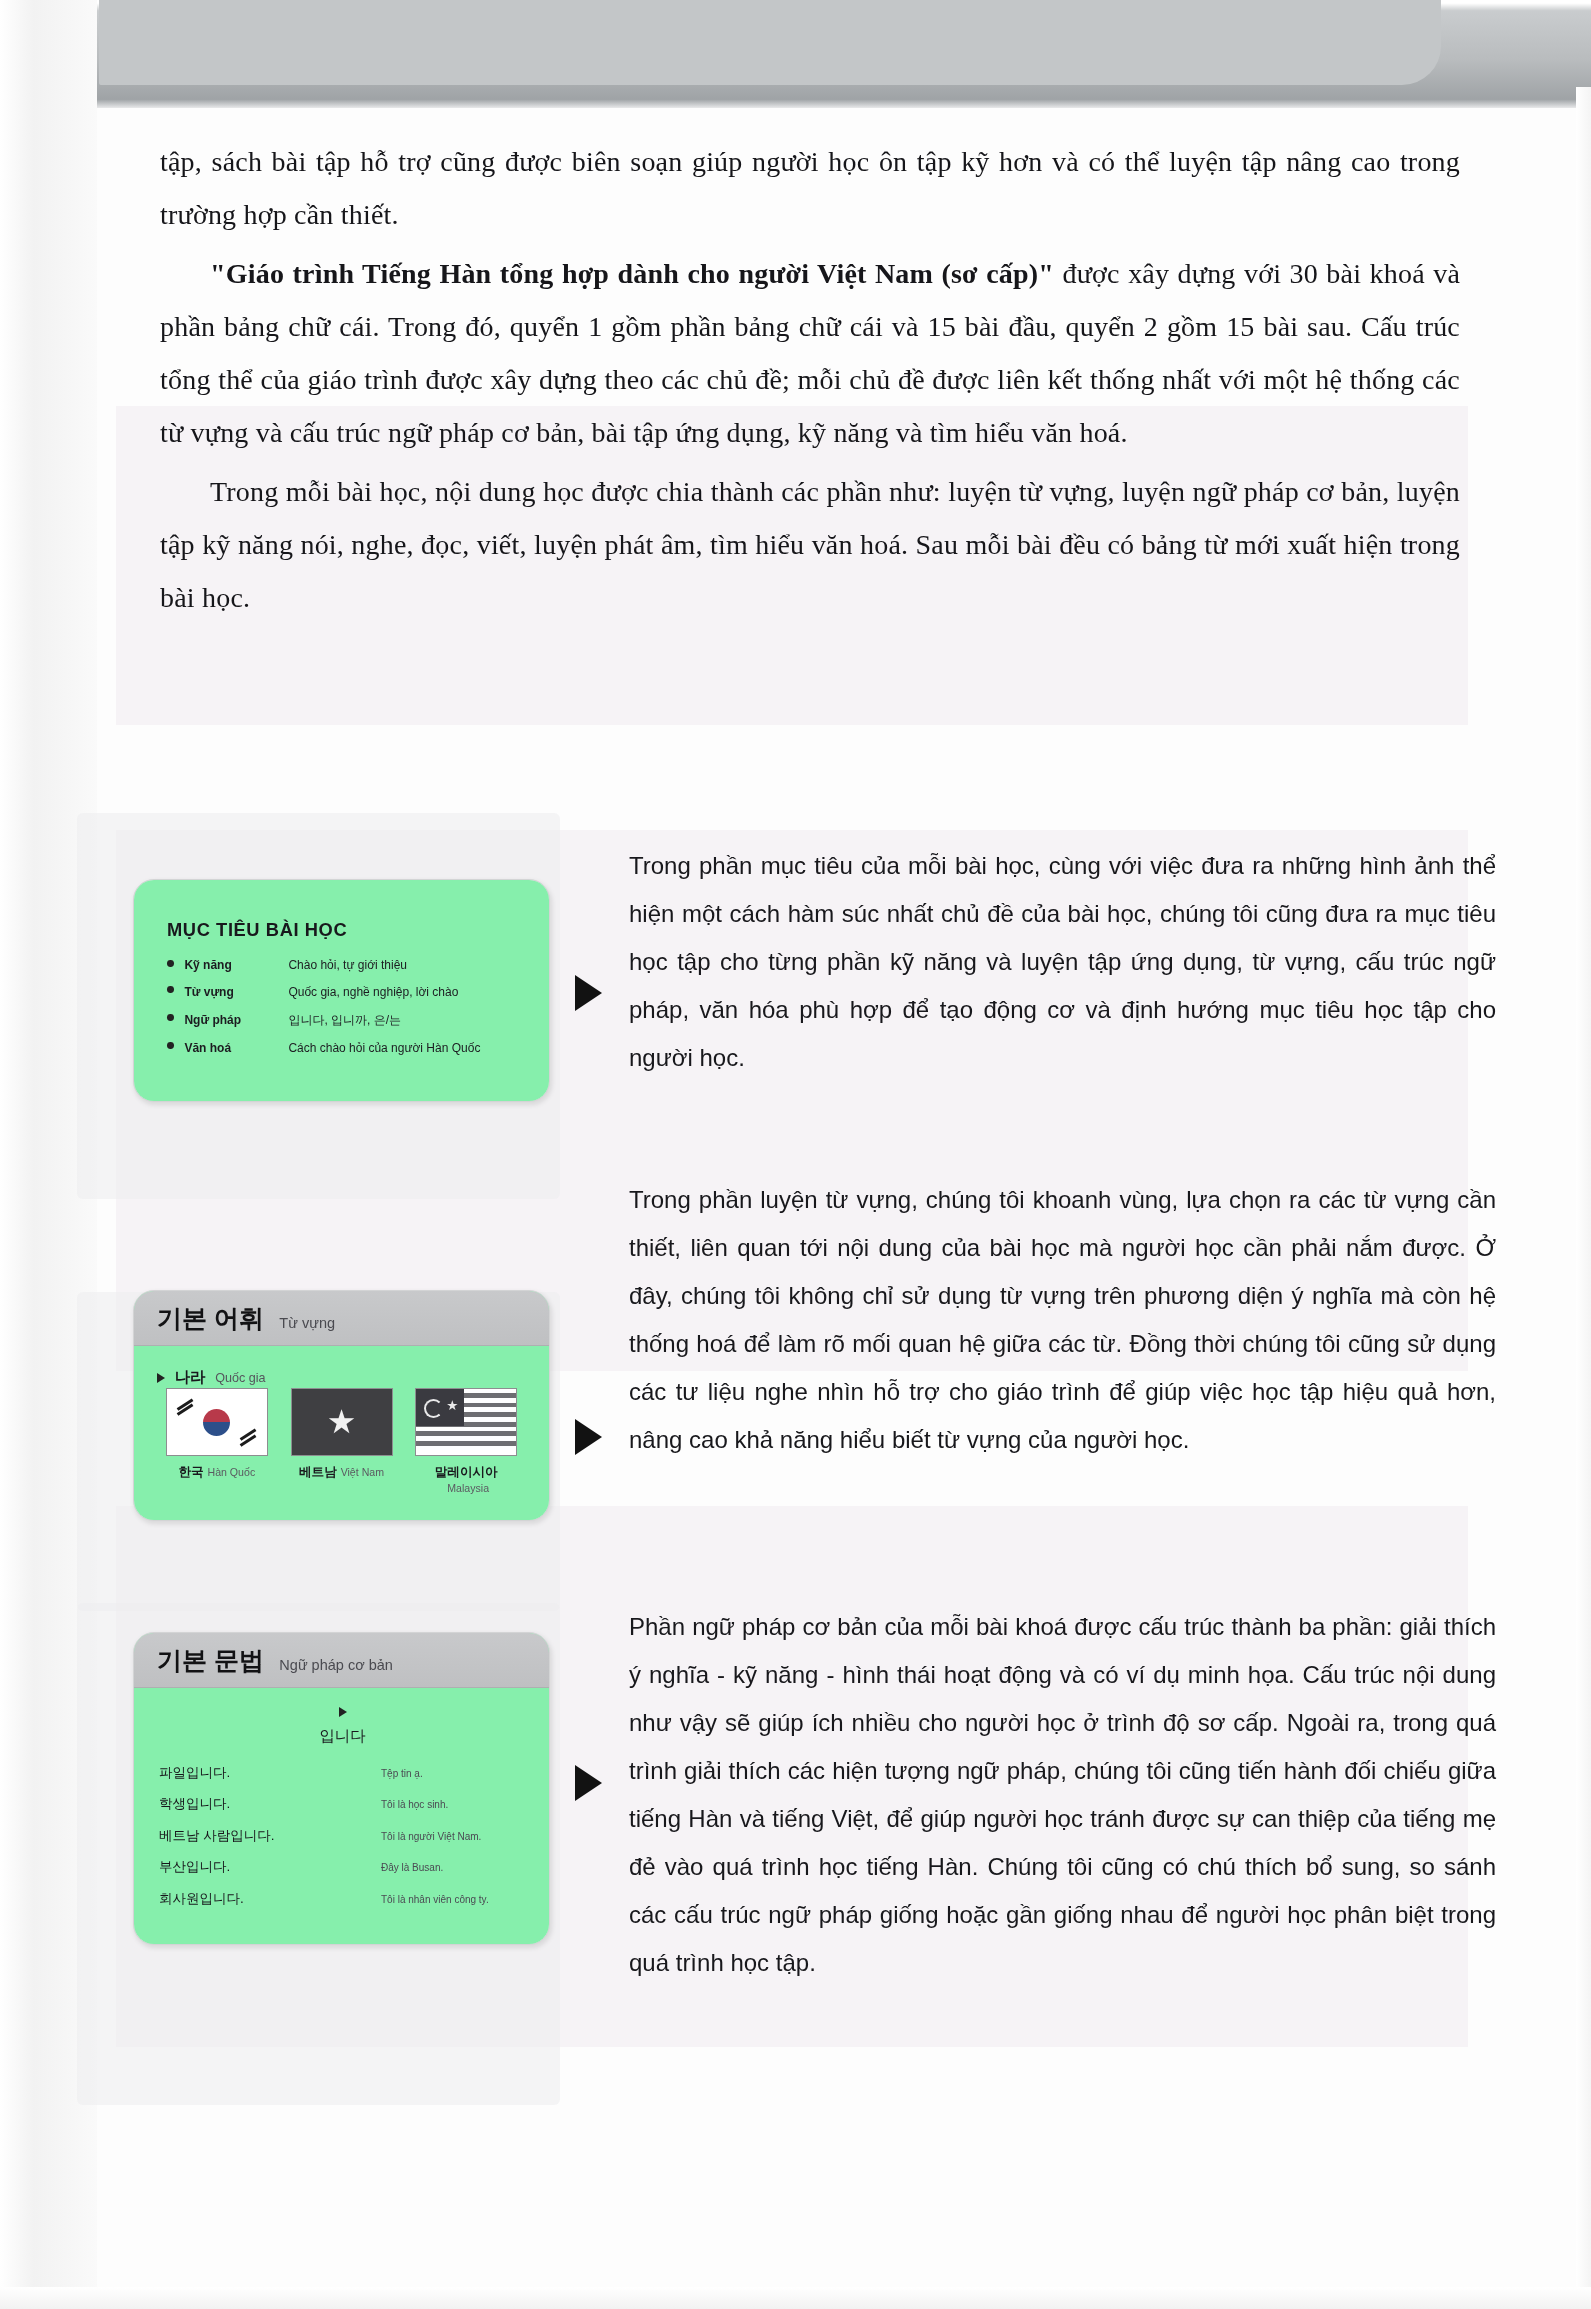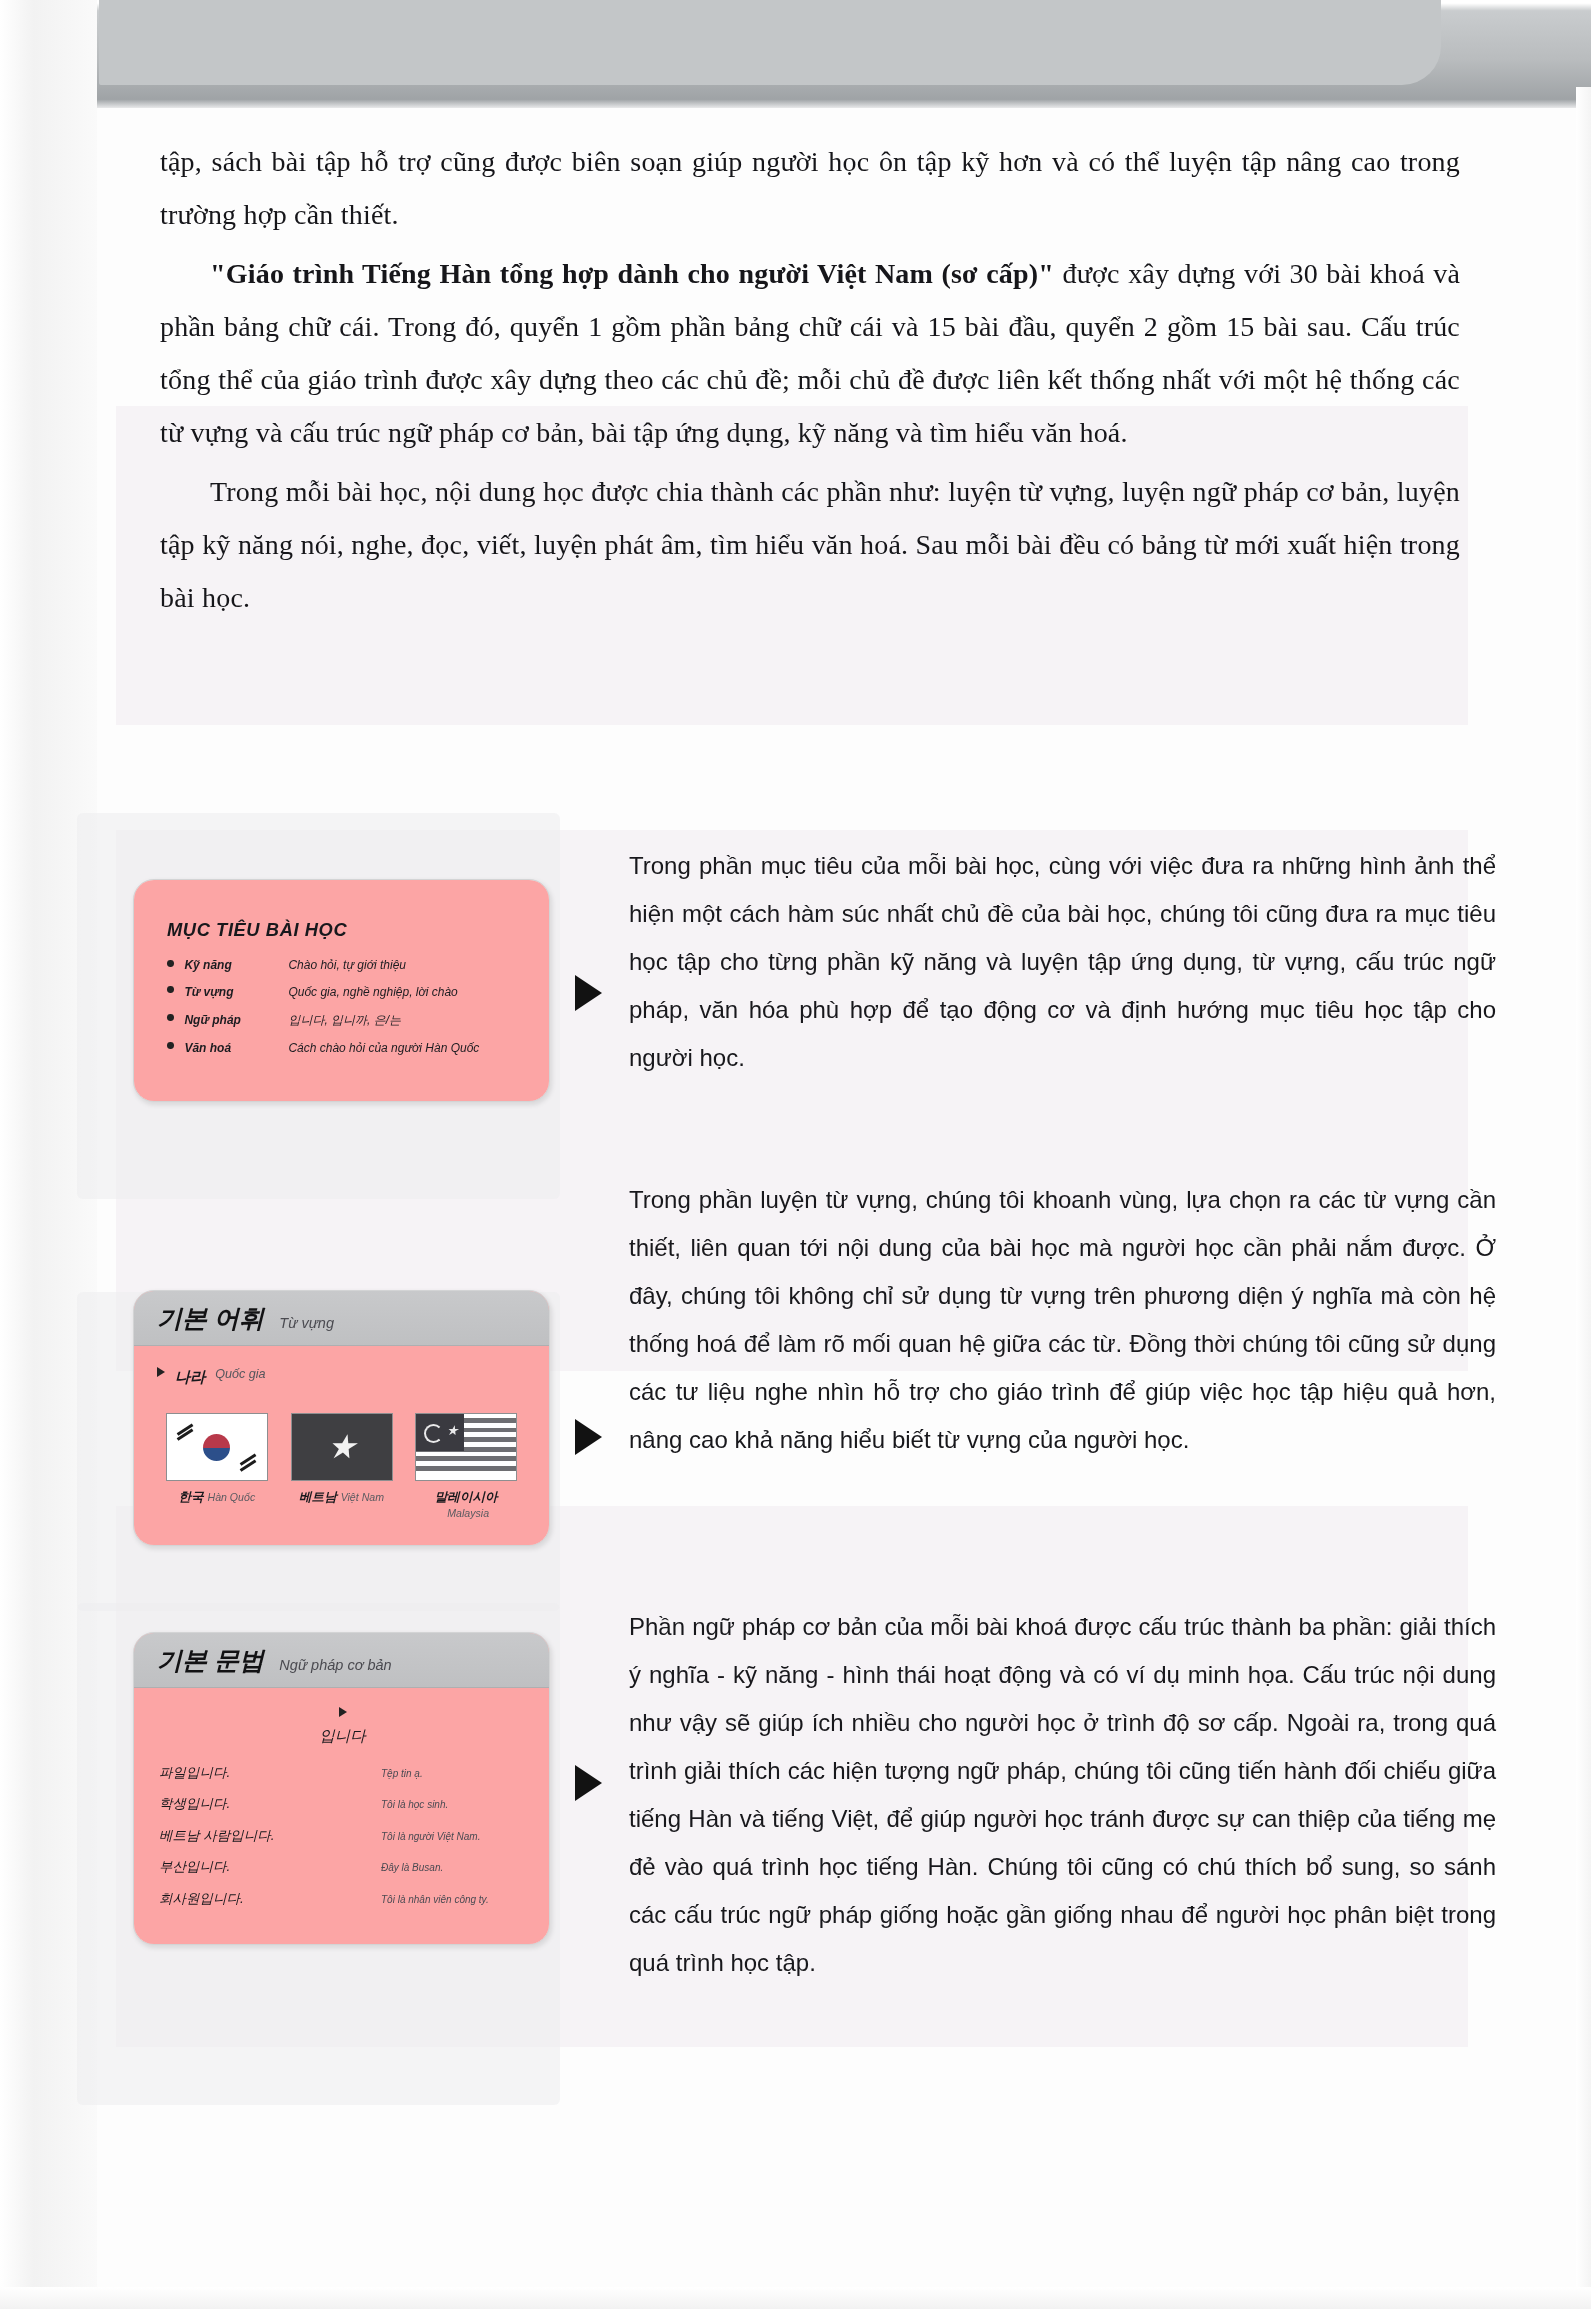--- a/index.html
+++ b/index.html
@@ -108,22 +108,21 @@
     left: 0;
     top: 0;
     width: 415px;
     background: #eceded;
     border: 1px solid #d3d4d5;
     border-radius: 21px;
     box-shadow: 1.9px 2.9px 4.8px rgba(0,0,0,0.10);
     overflow: hidden;
   }
   .fig-inner {
-    background: #fca5a5;
-    font-style: italic;
+    background: #86efac;
   }
   .fig-caption {
     position: absolute;
     left: 552px;
     top: 0;
     width: 867px;
     font-family: "Liberation Sans", sans-serif;
     font-size: 24px;
     line-height: 48px;
     color: #18181c;
@@ -192,25 +191,24 @@
     color: #121214;
   }
   .f2-head-vi {
     font-family: "Liberation Sans", sans-serif;
     font-size: 14.5px;
     color: #4a4a50;
     padding-bottom: 3.9px;
   }
   .f2-body { padding: 21px 23px 25px 23px; }
   .f2-sub {
-    display: flex; align-items: flex-start; gap: 9.7px;
+    display: flex; align-items: center; gap: 9.7px;
     font-family: "Liberation Sans", sans-serif;
     font-size: 15.4px;
     color: #18181c;
-    margin-bottom: 25px;
   }
   .f2-sub .tri {
     width: 0;height:0;
     border-top: 5.8px solid transparent;
     border-bottom: 5.8px solid transparent;
     border-left: 8.7px solid #222;
   }
   .f2-sub .ko { font-weight: bold; }
   .f2-sub .vi { font-size: 12.6px; color: #55555c; }
   .flags {

